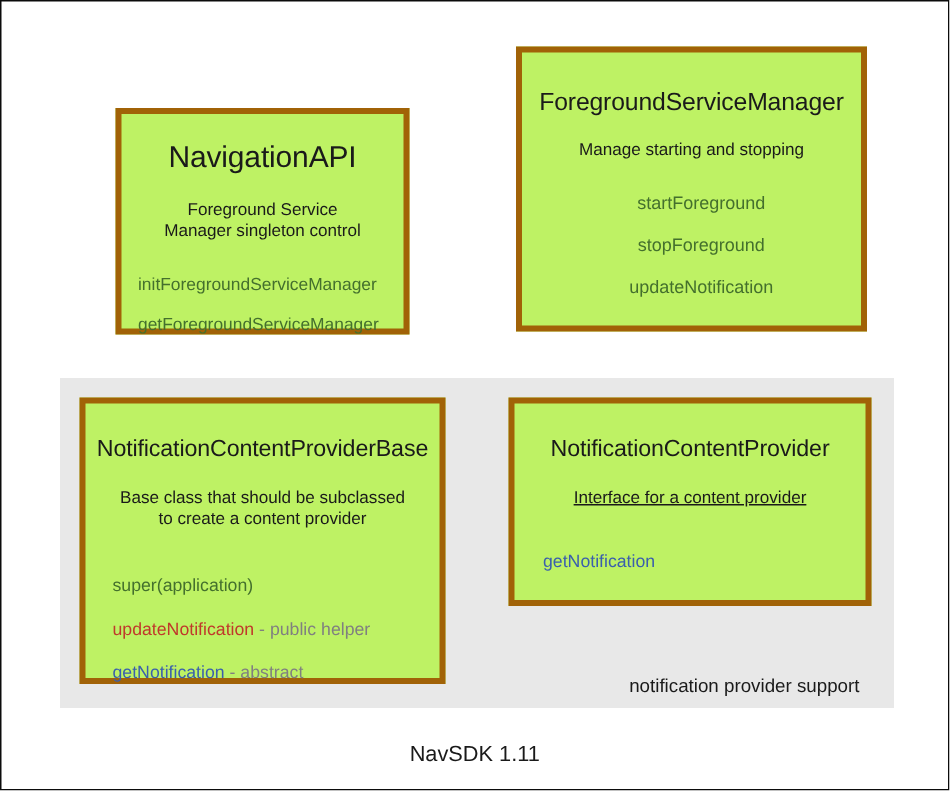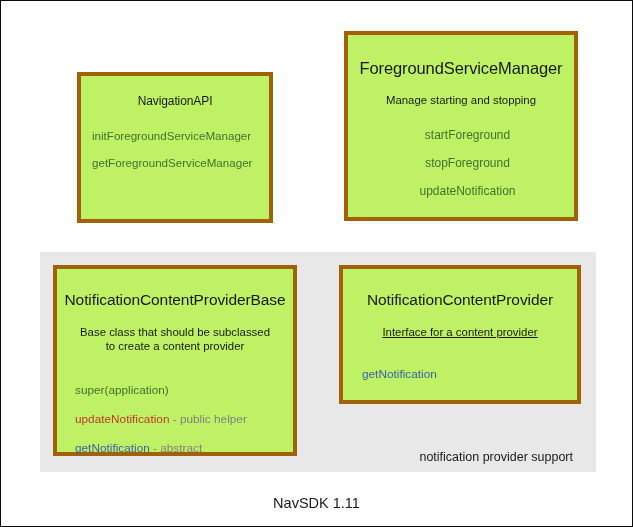--- a/index.html
+++ b/index.html
@@ -65,21 +65,21 @@
     bottom: 8px;
     font-size: 12.5px;
     color: #1a1a1a;
     white-space: nowrap;
   }
 
   
   #box-navigation-api {
     left: 76px;  top: 71px;  width: 196px; height: 151px;
   }
-  #box-navigation-api .class-title { font-size: 12px; margin-top: 18px; }
+  #box-navigation-api .class-title { font-size: 20px; margin-top: 18px; }
   #box-navigation-api .class-desc  { font-size: 11.4px; margin-top: 16px; }
   #box-navigation-api .members     { margin-top: 22px; padding-left: 11px; }
   #box-navigation-api .member      { font-size: 11.6px; margin-bottom: 15px; }
 
   #box-foreground-service-manager {
     left: 343px; top: 30px; width: 234px; height: 190px;
   }
   #box-foreground-service-manager .class-title { font-size: 16.5px; margin-top: 24px; }
   #box-foreground-service-manager .class-desc  { font-size: 11.4px; margin-top: 15px; }
   #box-foreground-service-manager .members     { margin-top: 22px; padding-left: 13px; text-align: center; }
@@ -116,20 +116,24 @@
 <body>
 
 <div id="canvas">
 
   <div id="provider-group">
     <div id="group-caption">notification provider support</div>
   </div>
 
   <div class="class-box" id="box-navigation-api">
     <div class="class-title">NavigationAPI</div>
+    <div class="class-desc">
+      <div>Foreground Service</div>
+      <div>Manager singleton control</div>
+    </div>
     <div class="members">
       <div class="member">
         <span class="m-green">initForegroundServiceManager</span><span class="m-note"></span>
       </div>
       <div class="member">
         <span class="m-green">getForegroundServiceManager</span><span class="m-note"></span>
       </div>
     </div>
   </div>
 

